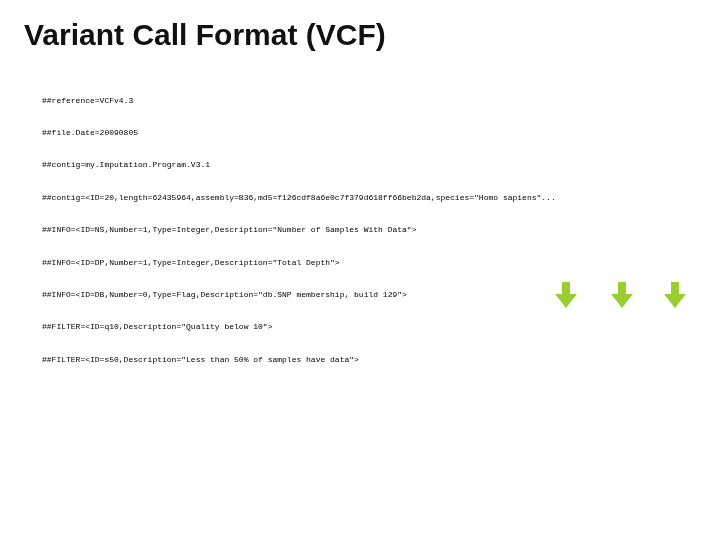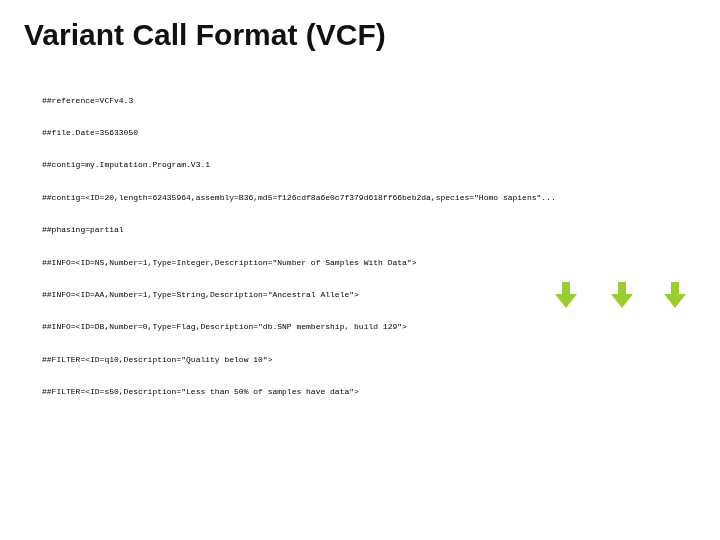--- a/index.html
+++ b/index.html
@@ -61,26 +61,25 @@
   .arrow.a3 { left: 664px; top: 282px; }
 </style>
 </head>
 <body>
 
 <div class="slide">
   <h1 class="title">Variant Call Format (VCF)</h1>
 
   <div class="code-block">
     <div>##reference=VCFv4.3</div>
-    <div>##file.Date=35633050</div>
+    <div>##file.Date=20090805</div>
     <div>##contig=my.Imputation.Program.V3.1</div>
     <div>##contig=&lt;ID=20,length=62435964,assembly=B36,md5=f126cdf8a6e0c7f379d618ff66beb2da,species="Homo sapiens"...</div>
-    <div>##phasing=partial</div>
     <div>##INFO=&lt;ID=NS,Number=1,Type=Integer,Description="Number of Samples With Data"&gt;</div>
-    <div>##INFO=&lt;ID=AA,Number=1,Type=String,Description="Ancestral Allele"&gt;</div>
+    <div>##INFO=&lt;ID=DP,Number=1,Type=Integer,Description="Total Depth"&gt;</div>
     <div>##INFO=&lt;ID=DB,Number=0,Type=Flag,Description="db.SNP membership, build 129"&gt;</div>
     <div>##FILTER=&lt;ID=q10,Description="Quality below 10"&gt;</div>
     <div>##FILTER=&lt;ID=s50,Description="Less than 50% of samples have data"&gt;</div>
     
     
     
     
     
     
     

